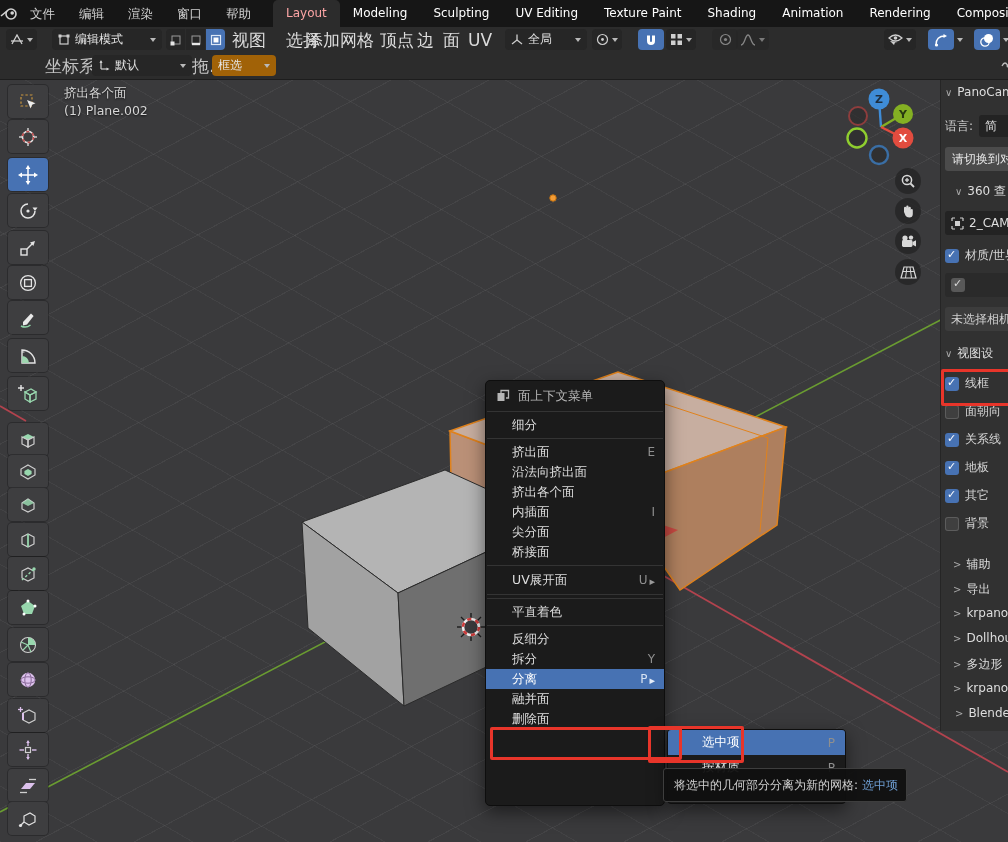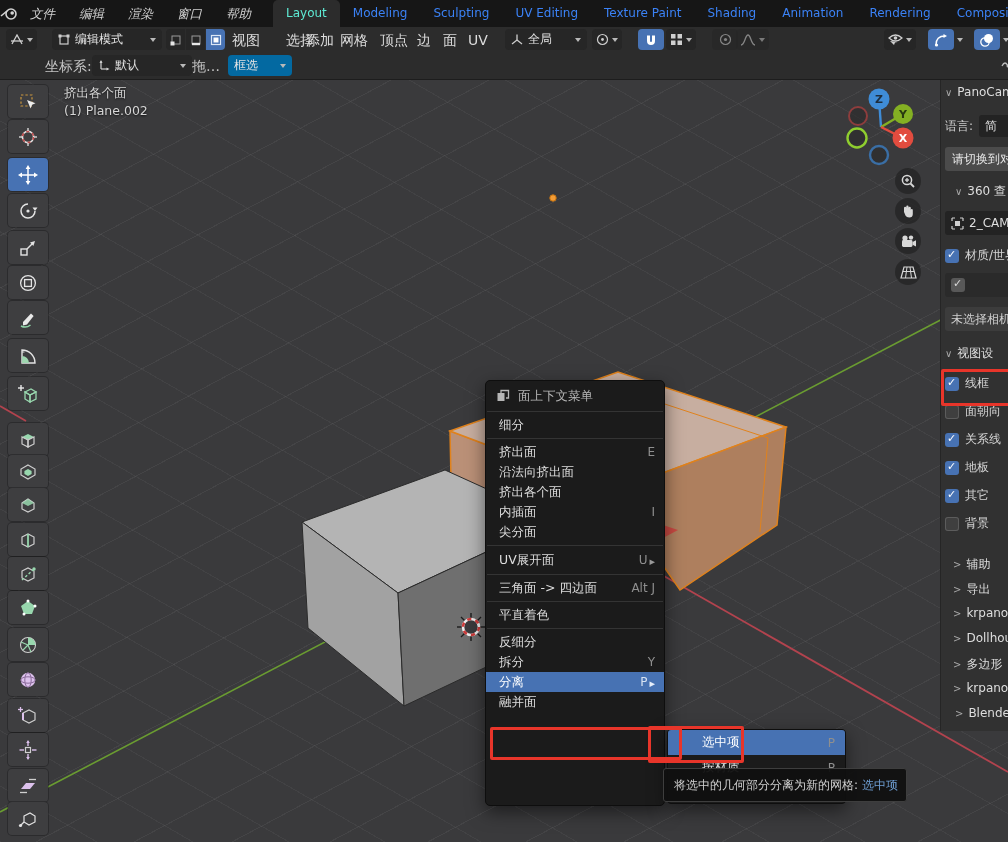--- a/index.html
+++ b/index.html
@@ -7,29 +7,29 @@
     position:relative;width:1008px;height:842px;overflow:hidden;
     background:#3a3a3c;
     font-family:"DejaVu Sans","Liberation Sans",sans-serif;
     -webkit-font-smoothing:antialiased;
     user-select:none;
   }
   .abs{position:absolute;}
   
   .row1{left:0;top:0;width:1008px;height:27px;background:#161616;display:flex;align-items:stretch;white-space:nowrap;z-index:40;}
   .row1 .logo{width:30px;display:flex;align-items:center;justify-content:center;}
-  .menu1{color:#d2d2d2;font-size:12.5px;line-height:27px;padding:0 12px;cursor:default;font-style:italic;}
+  .menu1{color:#d2d2d2;font-size:12.5px;line-height:27px;padding:0 12px;cursor:default;}
   .tabs{display:flex;margin-left:10px;}
-  .tab{color:#3b82f6;font-size:12px;line-height:27px;padding:0 13px;}
-  .tab.active{background:#2c2c2c;color:#5eead4;border-radius:5px 5px 0 0;}
+  .tab{color:#ffffff;font-size:12px;line-height:27px;padding:0 13px;}
+  .tab.active{background:#2c2c2c;color:#fca5a5;border-radius:5px 5px 0 0;}
   
   .row2{left:0;top:27px;width:1008px;height:26px;background:#2c2c2c;z-index:40;}
   .row3{left:0;top:53px;width:1008px;height:26px;background:#2c2c2c;border-bottom:1px solid #1d1d1d;z-index:40;}
   .hbtn{position:absolute;top:2px;height:21px;background:#262626;border-radius:4px;display:flex;align-items:center;padding:0 6px;color:#e4e4e4;font-size:12px;gap:5px;}
-  .hlabel{position:absolute;top:0;height:26px;line-height:26px;color:#dcdcdc;font-size:14px;}
+  .hlabel{position:absolute;top:0;height:26px;line-height:26px;color:#dcdcdc;font-size:17px;}
   .caret{width:0;height:0;border-left:3.5px solid transparent;border-right:3.5px solid transparent;border-top:4px solid #b9b9b9;display:inline-block;}
   .selgrp{position:absolute;top:2px;display:flex;gap:1px;}
   .selbtn{width:19px;height:21px;background:#262626;display:flex;align-items:center;justify-content:center;}
   .selbtn:first-child{border-radius:4px 0 0 4px;}
   .selbtn:last-child{border-radius:0 4px 4px 0;}
   .selbtn.on{background:#4772b3;}
   .iconbtn{position:absolute;top:2px;height:21px;background:#262626;border-radius:4px;display:flex;align-items:center;justify-content:center;gap:3px;padding:0 4px;}
   .iconbtn.blue{background:#4772b3;}
   .dim{opacity:.55;}
   
@@ -58,21 +58,21 @@
   .srow{display:flex;align-items:center;gap:6px;width:160px;}
   .cb{width:14px;height:14px;border-radius:3px;background:#3f3f3f;box-shadow:0 0 0 1px #5c5c5c inset;flex:0 0 auto;position:relative;}
   .cb.on{background:#4772b3;box-shadow:none;}
   .cb.on::after{content:"✓";position:absolute;left:2px;top:-1px;color:#fff;font-size:11px;font-weight:bold;}
   .cb.gray.on{background:#585858;}
   .cb.gray.on::after{color:#d9d9d9;}
   .slabel{color:#d6d6d6;font-size:12px;}
   
   .cmenu{left:485px;top:380px;width:180px;height:426px;background:#1b1b1b;border:1px solid #0e0e0e;border-radius:5px;z-index:20;box-shadow:0 6px 18px rgba(0,0,0,.5);padding:3px 0;box-sizing:border-box;overflow:hidden;}
   .ctitle{height:24px;display:flex;align-items:center;gap:8px;padding:0 10px;color:#b5b5b5;font-size:12.5px;}
-  .mrow{height:20px;display:flex;align-items:center;padding:0 9px 0 13px;font-size:12.5px;color:#dedede;}
+  .mrow{height:20px;display:flex;align-items:center;padding:0 9px 0 26px;font-size:12.5px;color:#dedede;}
   .mrow.hl{background:#4772b3;color:#fff;}
   .mrow.tall{height:22px;}
   .ml{flex:1;white-space:nowrap;}
   .ms{color:#8f8f8f;font-size:12px;}
   .mrow.hl .ms{color:#d6e2f2;}
   .marr::after{content:"▸";color:#9a9a9a;font-size:11px;margin-left:2px;}
   .mrow.hl .marr::after{color:#e6eefa;}
   .msep{height:1px;background:#343434;margin:3px 1px;}
   
   .submenu{left:667px;top:729px;width:177px;height:73px;background:#1b1b1b;border:1px solid #0e0e0e;border-radius:4px;z-index:21;box-shadow:0 6px 18px rgba(0,0,0,.5);overflow:hidden;}
@@ -476,21 +476,21 @@
     <svg width="12" height="12" viewBox="0 0 12 12">
         <line x1="3" y1="1" x2="3" y2="9" stroke="#cfcfcf" stroke-width="1.2"></line>
         <polygon points="3,0 1.5,3 4.5,3" fill="#cfcfcf"></polygon>
         <line x1="3" y1="9" x2="10" y2="9" stroke="#cfcfcf" stroke-width="1.2"></line>
         <polygon points="11.5,9 8.5,7.5 8.5,10.5" fill="#cfcfcf"></polygon>
       </svg>
     <span style="flex:1">默认</span>
     <span class="caret"></span>
   </div>
   <span class="hlabel" style="left:192px;color:#c4c4c4">拖…</span>
-  <div class="hbtn" style="left:228px;width:52px;background:#0369a1">
+  <div class="hbtn" style="left:212px;width:52px;background:#a16207">
     <span style="flex:1">框选</span>
     <span class="caret"></span>
   </div>
   <div class="iconbtn" style="left:996px;background:transparent">
     <svg width="16" height="14" viewBox="0 0 16 14">
         <path d="M2,7 Q5,1 8,7 Q11,13 14,7" fill="none" stroke="#bdbdbd" stroke-width="1.3"></path>
         <circle cx="8" cy="7" r="1.5" fill="#bdbdbd"></circle>
       </svg>
   </div>
 </div>
@@ -613,31 +613,31 @@
       <span class="ms"></span>
     </div>
   <div class="mrow">
       <span class="ml">内插面</span>
       <span class="ms">I</span>
     </div>
   <div class="mrow">
       <span class="ml">尖分面</span>
       <span class="ms"></span>
     </div>
+  <div class="mrow">
+      <span class="ml">桥接面</span>
+      <span class="ms"></span>
+    </div>
   <div class="msep"></div>
   <div class="mrow tall">
       <span class="ml" style="text-decoration-color:#888">UV展开面</span>
       <span class="ms">U</span>
       <span class="marr"></span>
     </div>
   <div class="msep"></div>
-  <div class="mrow">
-      <span class="ml">三角面 -&gt; 四边面</span>
-      <span class="ms">Alt J</span>
-    </div>
   <div class="msep"></div>
   <div class="mrow">
       <span class="ml">平直着色</span>
       <span class="ms"></span>
     </div>
   <div class="msep"></div>
   <div class="mrow">
       <span class="ml">反细分</span>
       <span class="ms"></span>
     </div>
@@ -647,20 +647,24 @@
     </div>
   <div class="mrow hl">
       <span class="ml">分离</span>
       <span class="ms">P</span>
       <span class="marr"></span>
     </div>
   <div class="mrow">
       <span class="ml">融并面</span>
       <span class="ms"></span>
     </div>
+  <div class="mrow">
+      <span class="ml">删除面</span>
+      <span class="ms"></span>
+    </div>
 </div>
 
 <div class="abs submenu">
   <div class="smrow hl">
     <span class="ml">选中项</span>
       <span class="ms">P</span>
   </div>
   <div class="smrow">
     <span class="ml">按材质</span>
       <span class="ms">P</span>

